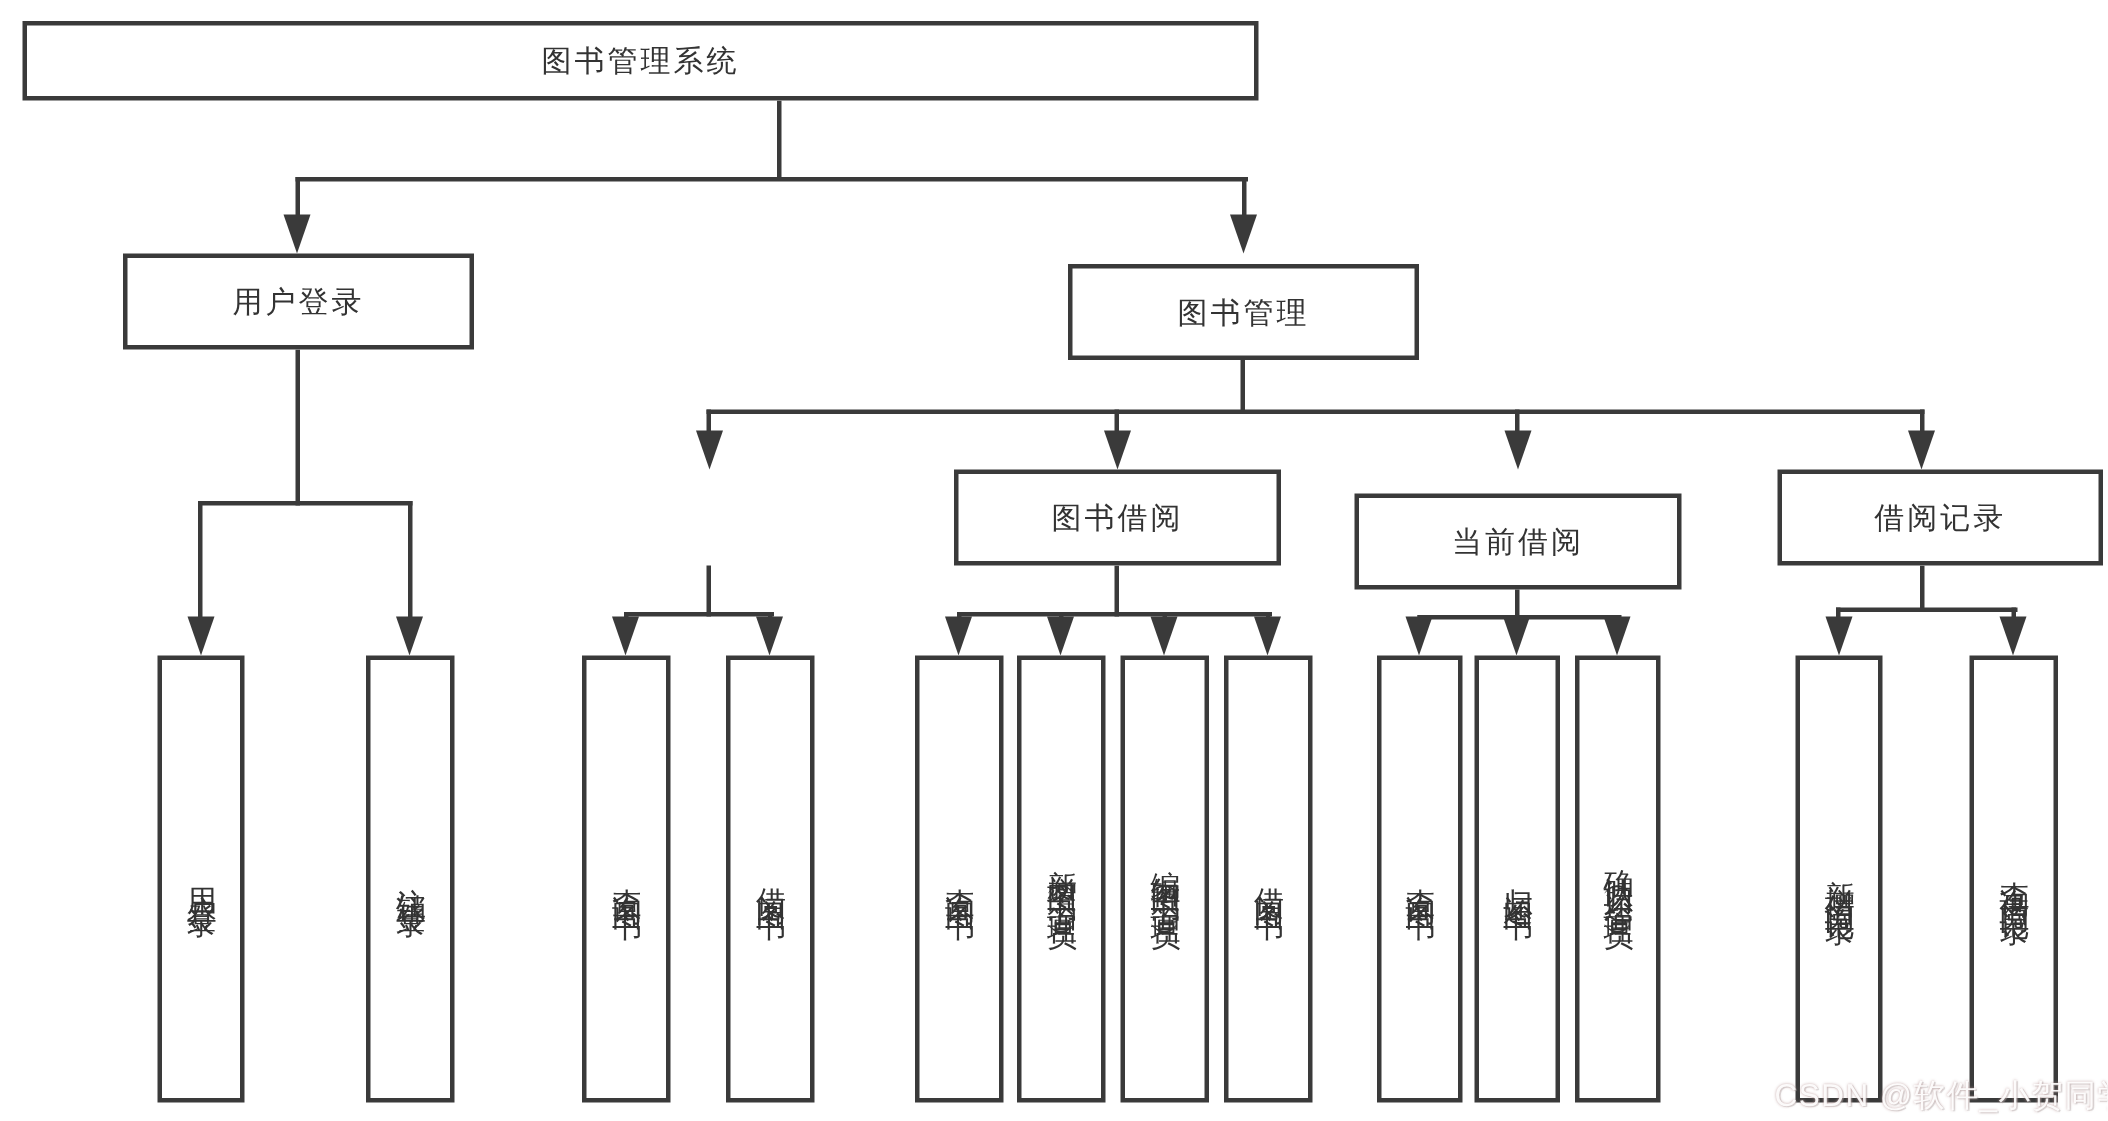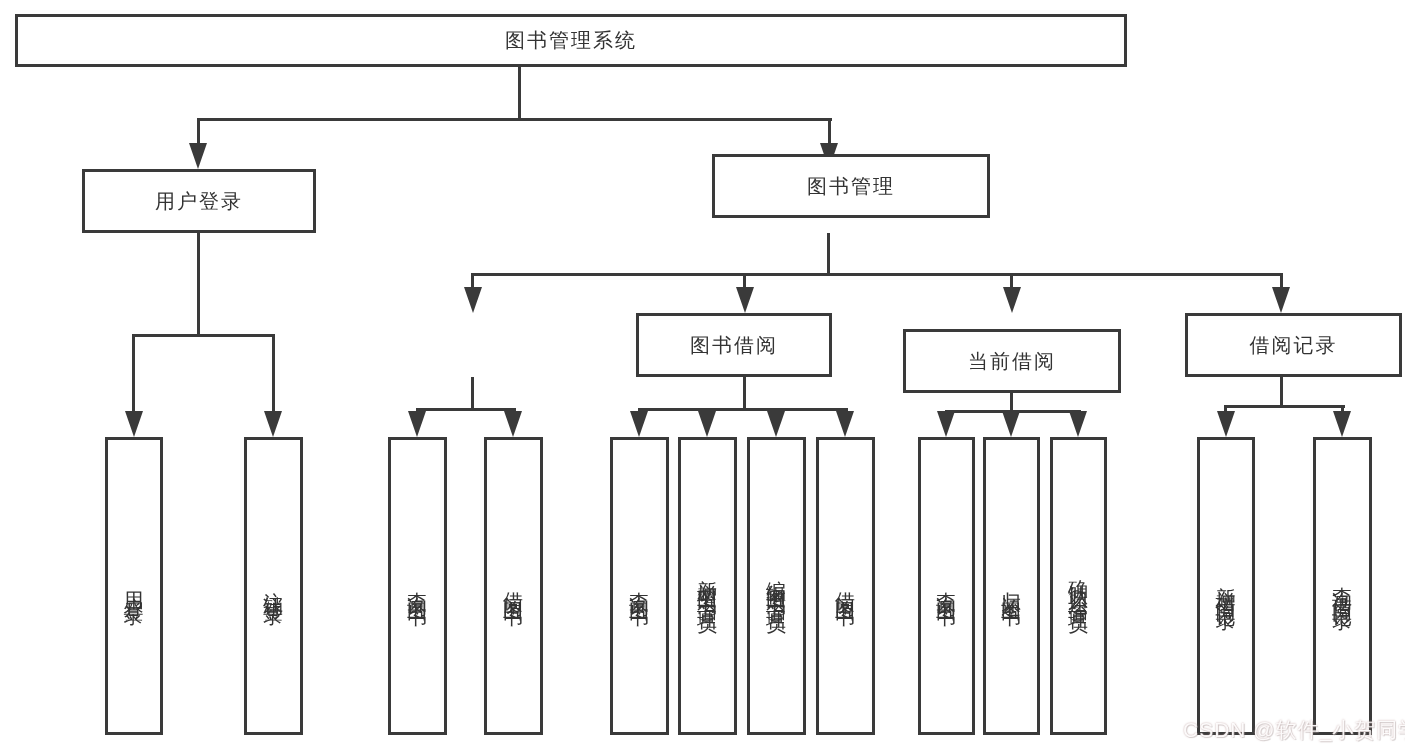--- a/index.html
+++ b/index.html
@@ -11,25 +11,25 @@
   .box{
     position:absolute;box-sizing:border-box;background:#ffffff;
     border:3px solid #3a3a3a;display:flex;align-items:center;justify-content:center;
     font-size:20px;letter-spacing:2px;color:#333;z-index:2;
   }
   .leaf{top:437px;height:298px;}
   .leaf .vtext{
     writing-mode:vertical-rl;text-orientation:mixed;
     letter-spacing:5px;font-size:20px;line-height:1;white-space:nowrap;
   }
-  .root  {left:15px;  top:14px;  width:1112px;height:53px;}
+  .root  {left:15px;  top:14px;  width:824px;height:53px;}
   .n-user{left:82px;  top:169px; width:234px; height:64px;}
-  .n-book{left:712px; top:154px; width:278px; height:64px;}
+  .n-book{left:712px; top:176px; width:234px; height:64px;}
   .n-rec {left:363px; top:313px; width:220px; height:64px;}
-  .n-bor {left:636px; top:313px; width:196px; height:64px;}
+  .n-bor {left:636px; top:313px; width:218px; height:64px;}
   .n-cur {left:903px; top:329px; width:218px; height:64px;text-align:center;}
   .n-recd{left:1173px;top:313px; width:217px; height:64px;margin-left:12px;}
   .lf-a1{left:105px;width:58px;}  .lf-a2{left:244px;width:59px;}
   .lf-b1{left:388px;width:59px;}  .lf-b2{left:484px;width:59px;}
   .lf-c1{left:610px;width:59px;}  .lf-c2{left:678px;width:59px;}
   .lf-c3{left:747px;width:59px;}  .lf-c4{left:816px;width:59px;}
   .lf-d1{left:918px;width:57px;}  .lf-d2{left:983px;width:57px;}
   .lf-d3{left:1050px;width:57px;}
   .lf-e1{left:1197px;width:58px;} .lf-e2{left:1313px;width:59px;}
   

